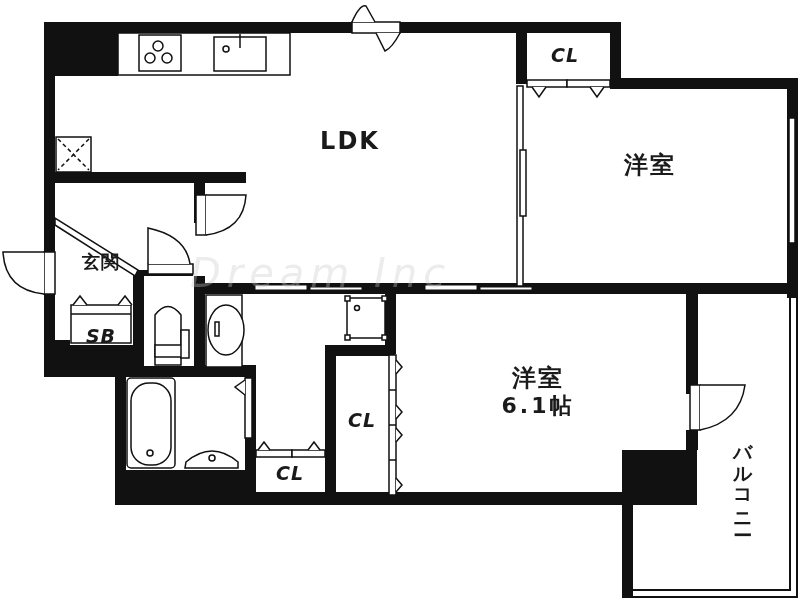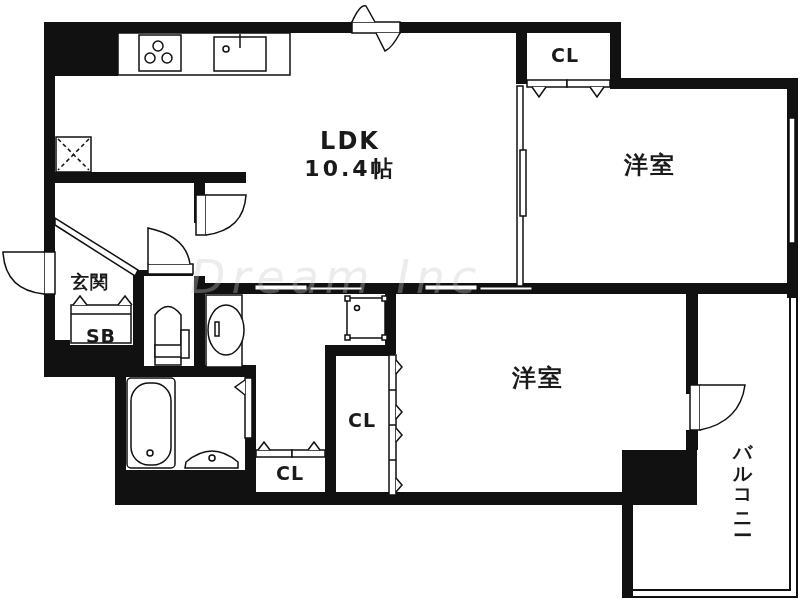--- a/index.html
+++ b/index.html
@@ -2,23 +2,23 @@
 <html><head>
 <meta charset="utf-8">
 <style>
   html, body { margin:0; padding:0; background:#ffffff; }
   body { width:800px; height:600px; overflow:hidden; position:relative; font-family:"DejaVu Sans", sans-serif; }
   #plan { position:absolute; left:0; top:0; width:800px; height:600px; }
   .lbl { position:absolute; color:#1a1a1a; font-weight:bold; text-align:center; line-height:1.15; white-space:nowrap; }
   .room-name { font-size:24px; letter-spacing:2px; }
   .room-size { font-size:22px; letter-spacing:3px; }
   .small { font-size:18px; letter-spacing:1px; }
-  .cl { font-size:19px; letter-spacing:1px; }
+  .cl { font-size:19px; font-style:italic; letter-spacing:1px; }
   .vert { writing-mode:vertical-rl; font-size:19px; letter-spacing:2px; }
-  .watermark { position:absolute; left:190px; top:250px; font-size:46px; color:rgba(200,200,200,0.35); font-style:italic; font-family:"DejaVu Sans", sans-serif; letter-spacing:6px; pointer-events:none; }
+  .watermark { position:absolute; left:190px; top:250px; font-size:40px; color:rgba(200,200,200,0.35); font-style:italic; font-family:"DejaVu Sans", sans-serif; letter-spacing:6px; pointer-events:none; }
 </style>
 </head>
 <body>
 
 <svg id="plan" viewBox="0 0 800 600" xmlns="http://www.w3.org/2000/svg">
   <g fill="#111" stroke="none">
 
     <rect x="44" y="22" width="576" height="11"></rect>
 
     <rect x="44" y="22" width="74" height="54"></rect>
@@ -182,26 +182,26 @@
     <rect x="345" y="335" width="5" height="5"></rect>
       <rect x="382" y="335" width="5" height="5"></rect>
     <circle cx="357" cy="308" r="2.5"></circle>
   </g>
 </svg>
 
 <div class="watermark">Dream Inc</div>
 
 <div class="lbl" style="left:290px;top:128px;width:120px;">
   <div class="room-name">LDK</div>
-  <div class="room-size">10.4帖</div>
 </div>
 <div class="lbl" style="left:600px;top:152px;width:100px;">
   <div class="room-name">洋室</div>
 </div>
 <div class="lbl" style="left:488px;top:365px;width:100px;">
   <div class="room-name">洋室</div>
+  <div class="room-size">6.1帖</div>
 </div>
-<div class="lbl small" style="left:60px;top:272px;width:60px;">玄関</div>
+<div class="lbl small" style="left:60px;top:252px;width:60px;text-align:right;">玄関</div>
 <div class="lbl cl" style="left:76px;top:326px;width:50px;">SB</div>
 <div class="lbl cl" style="left:540px;top:45px;width:50px;">CL</div>
 <div class="lbl cl" style="left:337px;top:410px;width:50px;">CL</div>
 <div class="lbl cl" style="left:265px;top:463px;width:50px;">CL</div>
 <div class="lbl vert" style="left:732px;top:430px;">バルコニー</div>
 
 </body></html>

